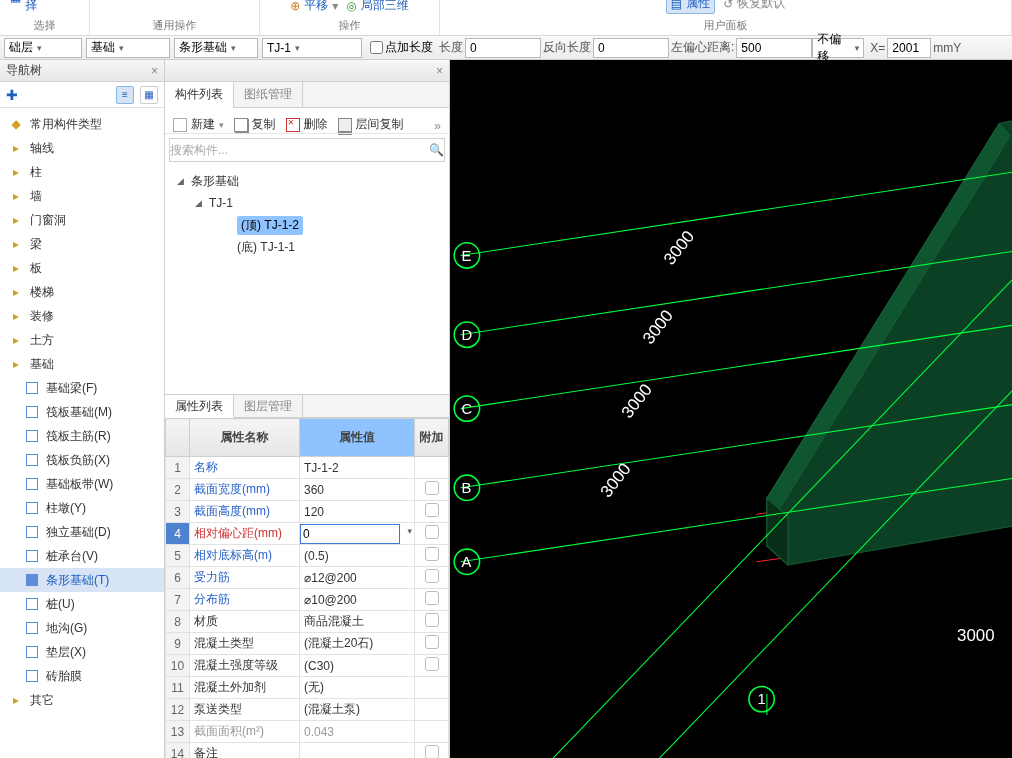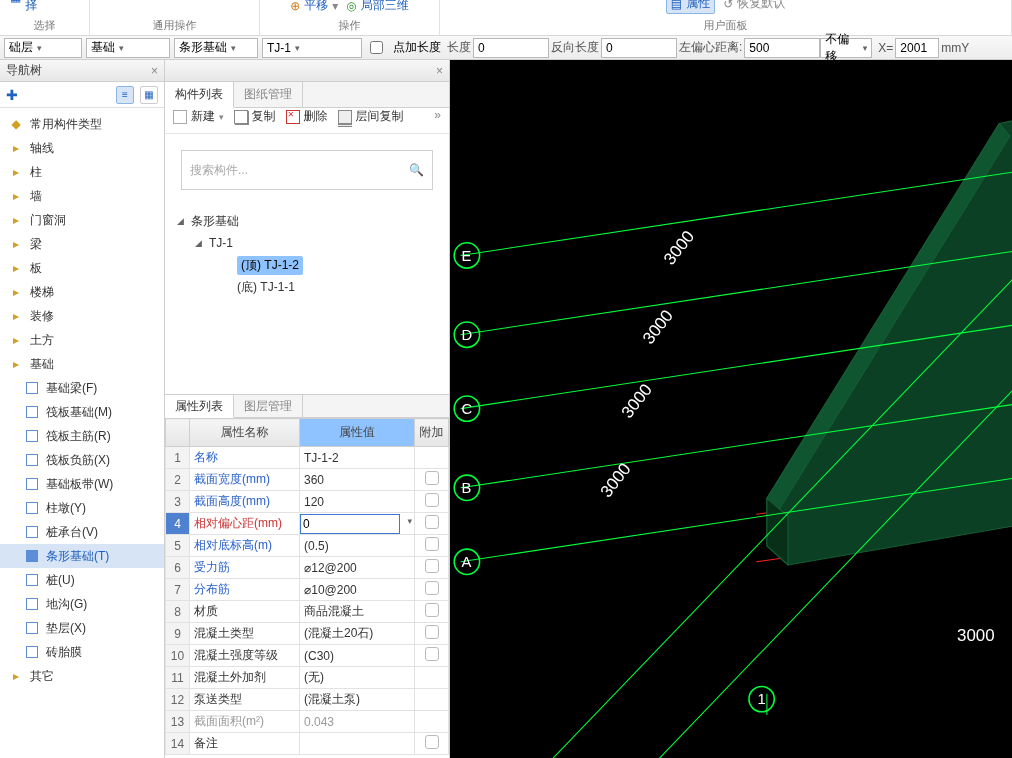--- a/index.html
+++ b/index.html
@@ -11,21 +11,21 @@
 .ribbon-grp .lbl { color: #7a7a7a; font-size: 11px; }
 .ribbon-btns { display: flex; gap: 8px; margin-bottom: 4px; }
 .rbtn { display: flex; align-items: center; gap: 4px; color: #1f5fbf; cursor: pointer; }
 .rbtn.sel { background: #d6e4f5; border: 1px solid #8ab6e6; padding: 1px 4px; border-radius: 2px; }
 .gray { color: #888; }
 
 
 .fbar { height: 24px; background: linear-gradient(#f9f9f9,#ececec); border-bottom: 1px solid #cfcfcf; display: flex; align-items: center; padding: 0 4px; font-size: 12px; }
 .combo { height: 20px; border: 1px solid #b8b8b8; background: #fff; display: flex; align-items: center; padding: 0 4px; margin-right: 4px; position: relative; }
 .combo:after { content: "▾"; color: #666; font-size: 9px; margin-left: 4px; }
-.chk { display: flex; align-items: center; gap: 10px; margin: 0 4px; }
+.chk { display: flex; align-items: center; gap: 2px; margin: 0 4px; }
 .chk input { margin: 0; }
 .numbox { height: 20px; border: 1px solid #b8b8b8; background: #fff; padding: 0 4px; display: flex; align-items: center; }
 .flbl { color: #555; margin: 0 2px; }
 
 
 .cols { display: flex; height: calc(100% - 60px); }
 .col-l { width: 165px; background: #fff; display: flex; flex-direction: column; border-right: 1px solid #cfcfcf; }
 .col-m { width: 285px; background: #fff; display: flex; flex-direction: column; border-right: 1px solid #cfcfcf; }
 .col-r { flex: 1; background: #000; position: relative; color: #fff; overflow: hidden; }
 
@@ -40,43 +40,43 @@
 .tnode .ic { width: 16px; height: 16px; display: inline-flex; align-items: center; justify-content: center; font-size: 11px; }
 .tnode.sub { padding-left: 24px; }
 .tnode.sel { background: #d6e4f5; color: #1f5fbf; }
 .ico-sq { width: 12px; height: 12px; border: 1.5px solid #5c8dd6; }
 .ico-fill { width: 12px; height: 12px; background: #5c8dd6; }
 
 
 .tabs { height: 26px; display: flex; border-bottom: 1px solid #cfcfcf; background: #f4f4f4; }
 .tab { padding: 0 10px; display: flex; align-items: center; border-right: 1px solid #cfcfcf; color: #888; cursor: pointer; }
 .tab.act { background: #fff; color: #333; border-bottom: 1px solid #fff; margin-bottom: -1px; }
-.tb2 { height: 26px; border-bottom: 1px solid #e5e5e5; display: flex; align-items: flex-start; gap: 10px; padding: 0 8px; }
+.tb2 { height: 26px; border-bottom: 1px solid #e5e5e5; display: flex; align-items: flex-end; gap: 10px; padding: 0 8px; }
 .tbtn { display: flex; align-items: center; gap: 4px; color: #333; cursor: pointer; }
 .tbtn .ti { width: 14px; height: 14px; display: inline-block; }
 .ti-new { background: linear-gradient(#fff,#fff); border: 1px solid #aaa; position: relative; }
 .ti-copy { border: 1px solid #888; background: #fff; box-shadow: 1px 1px 0 #888; width: 11px; height: 11px; }
 .ti-del { border: 1px solid #c33; position: relative; }
 .ti-del:before { content: "✕"; color: #c33; font-size: 8px; position: absolute; top: -1px; left: 1px; }
 .ti-lyr { border: 1px solid #888; background: #eee; box-shadow: 0 1px 0 #888, 0 2px 0 #eee, 0 3px 0 #888; height: 8px; width: 12px; }
-.srch { height: 40px; border: 1px solid #d0d0d0; margin: 16px; display: flex; align-items: center; padding: 0 8px; color: #aaa; justify-content: space-between; }
+.srch { height: 24px; border: 1px solid #d0d0d0; margin: 4px; display: flex; align-items: center; padding: 0 0; color: #aaa; justify-content: space-between; }
 .ctree { flex: 0 0 auto; padding: 4px 0 4px 12px; }
 .ctn { height: 22px; display: flex; align-items: center; gap: 4px; cursor: pointer; color: #333; }
 .ctn .tw { width: 10px; color: #666; font-size: 9px; }
 .ctn.l1 { padding-left: 18px; }
 .ctn.l2 { padding-left: 46px; }
 .ctn.sel { }
 .ctn.sel span:last-child { background: #8fc3ff; color: #000; padding: 1px 4px; border-radius: 2px; }
 .ctflex { flex: 1; }
 
 
 .prop-tabs { height: 24px; display: flex; border-top: 1px solid #cfcfcf; border-bottom: 1px solid #cfcfcf; background: #f4f4f4; }
 .pgrid { overflow: auto; height: 340px;}
 .pgrid table { width: 100%; border-collapse: collapse; }
-.pgrid th { background: linear-gradient(#f5f5f5,#e6e6e6); border: 1px solid #cfcfcf; height: 28px; font-weight: normal; color: #444; }
+.pgrid th { background: linear-gradient(#f5f5f5,#e6e6e6); border: 1px solid #cfcfcf; height: 38px; font-weight: bold; color: #444; }
 .pgrid td { border: 1px solid #e2e2e2; height: 22px; padding: 0 4px; }
 .pgrid td.rn { width: 24px; text-align: center; background: #f3f3f3; color: #666; }
 .pgrid td.pn { width: 110px; color: #2a62c9; }
 .pgrid td.pv { color: #333; }
 .pgrid td.pc { width: 30px; text-align: center; }
 .pgrid tr.edit td.rn { background: #4f81d1; color: #fff; }
 .pgrid tr.edit td.pn { color: #c33; }
 .pgrid tr.edit td.pv { padding: 0; }
 .pgrid tr.edit td.pv input { width: calc(100% - 14px); height: 20px; border: 1px solid #3d78d6; background: #fff; padding: 0 2px; color: #000; }
 .pgrid tr.edit td.pv { position: relative; }
@@ -284,20 +284,26 @@
           <span class="ic">
             <span class="ico-sq"></span>
           </span>
           <span>基础板带(W)</span>
         </div>
         <div class="tnode sub">
           <span class="ic">
             <span class="ico-sq"></span>
           </span>
           <span>柱墩(Y)</span>
+        </div>
+        <div class="tnode sub">
+          <span class="ic">
+            <span class="ico-sq"></span>
+          </span>
+          <span>独立基础(D)</span>
         </div>
         <div class="tnode sub">
           <span class="ic">
             <span class="ico-sq"></span>
           </span>
           <span>桩承台(V)</span>
         </div>
         <div class="tnode sub sel">
           <span class="ic">
             <span class="ico-fill"></span>

